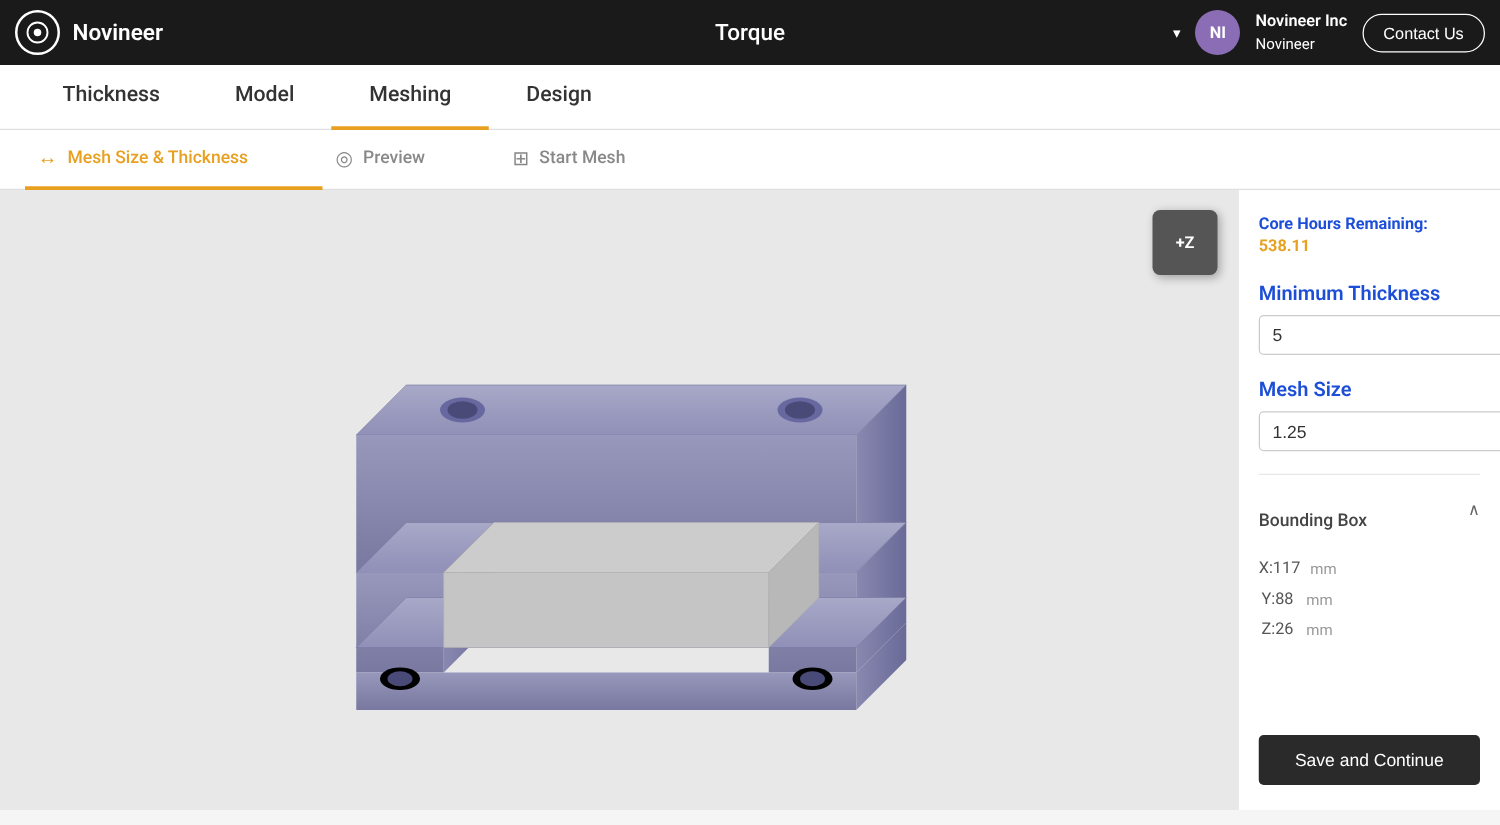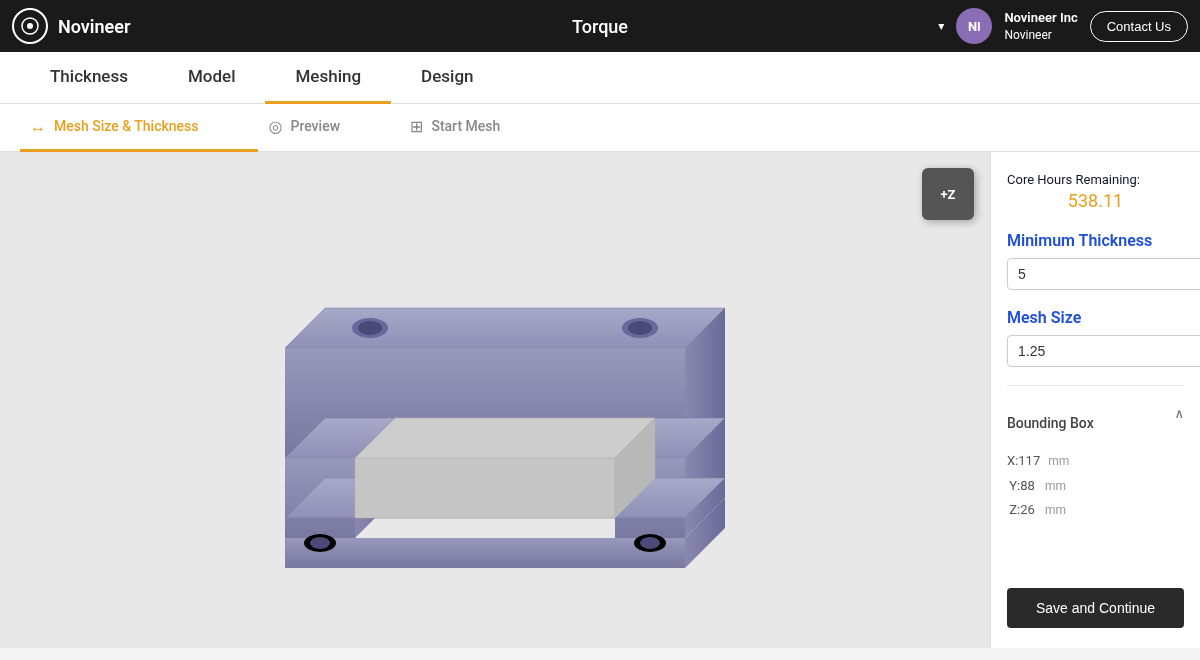--- a/index.html
+++ b/index.html
@@ -183,29 +183,28 @@
       padding: 20px 16px;
       display: flex;
       flex-direction: column;
       gap: 0;
     }
     .core-hours {
       margin-bottom: 20px;
     }
     .core-hours-label {
       font-size: 13px;
-      color: #0f172a;
-      font-weight: 400;
+      color: #1d4ed8;
+      font-weight: 700;
     }
     .core-hours-value {
       color: #e8a020;
-      font-size: 18px;
-      font-weight: 400;
+      font-size: 13px;
+      font-weight: 700;
       margin-top: 3px;
-      text-align: center;
     }
 
     .section-title {
       font-size: 16px;
       font-weight: 600;
       color: #1d4ed8;
       margin-bottom: 8px;
     }
     .input-row {
       display: flex;

